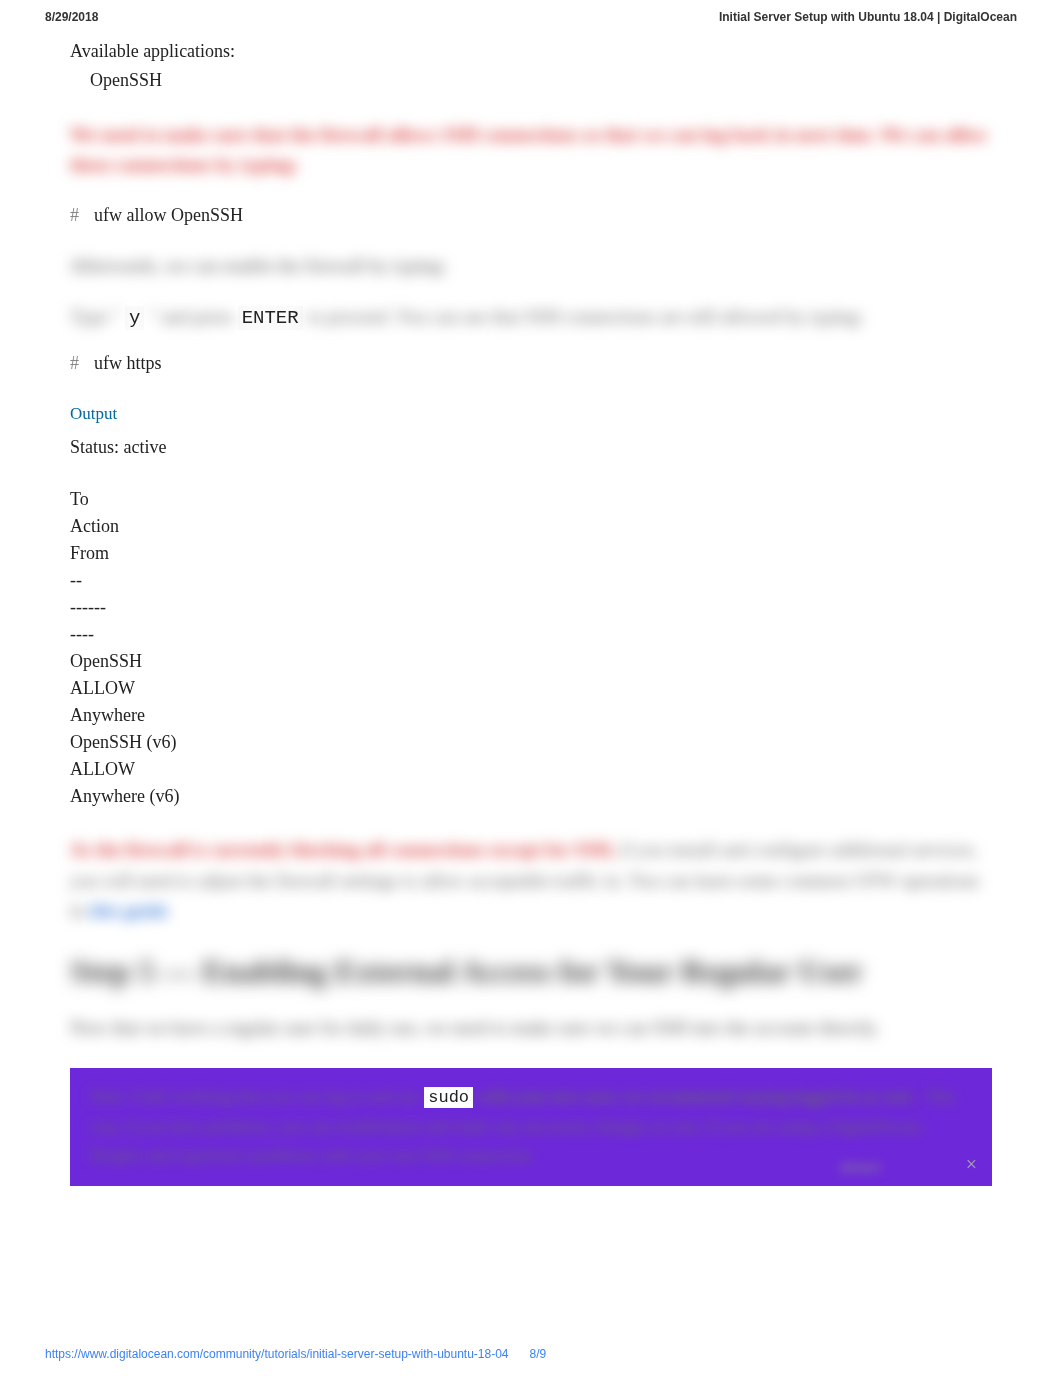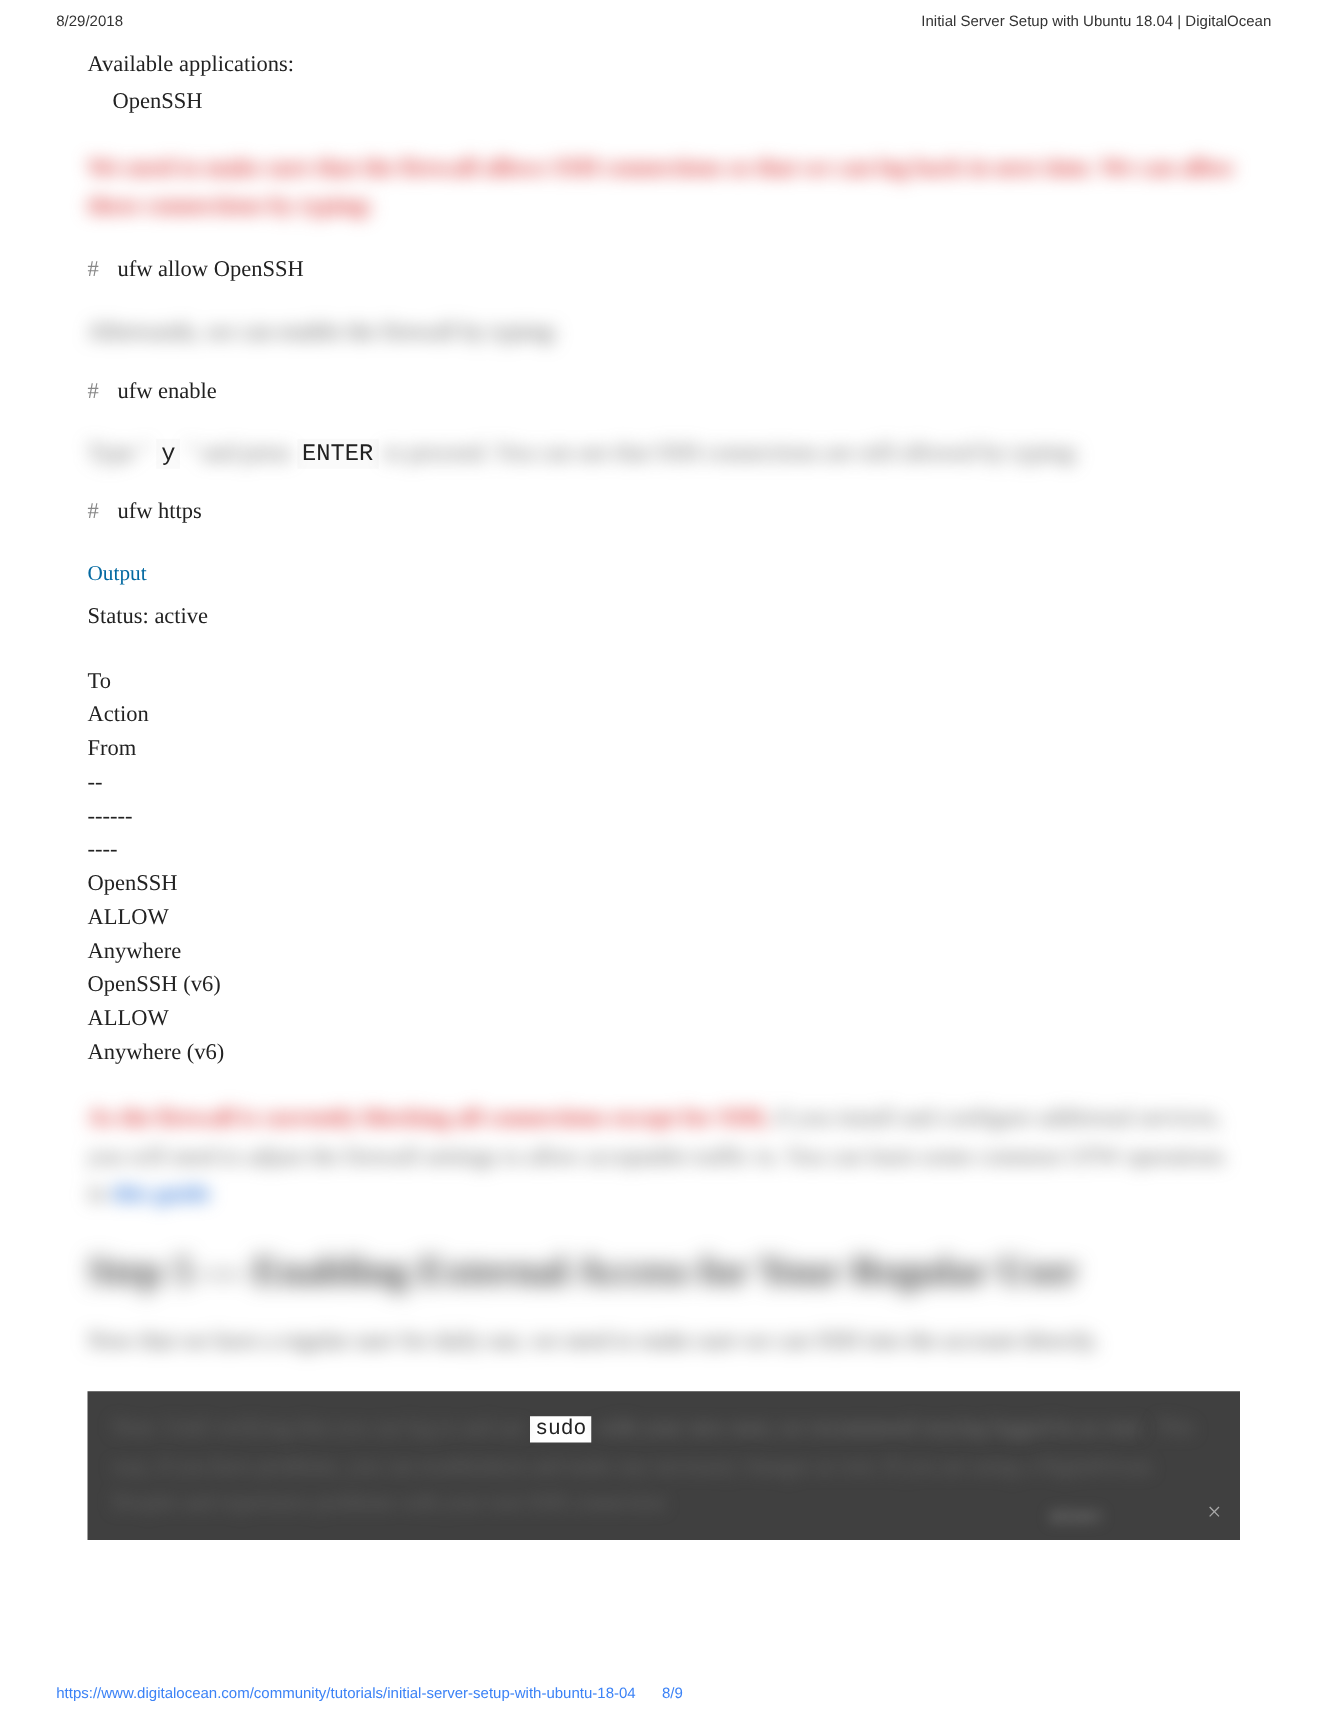--- a/index.html
+++ b/index.html
@@ -16,20 +16,21 @@
       position: relative;
       min-height: 1376px;
     }
     .header-bar {
       display: flex;
       justify-content: space-between;
       padding: 10px 45px 8px 45px;
       font-family: Arial, sans-serif;
       font-size: 12px;
       color: #333;
+      font-weight: bold;
     }
     .header-date {
       font-size: 12px;
     }
     .header-title {
       font-size: 12px;
     }
     .content {
       padding: 0 45px;
     }
@@ -117,21 +118,21 @@
       margin: 20px 25px 20px 25px;
       filter: blur(7px);
       font-size: 19px;
       line-height: 1.6;
     }
     .red-text { color: #d93a3a; font-weight: 600; }
     .blue-text { color: #3a7cd9; font-weight: 600; }
     .note-box {
       margin: 25px 25px 25px 25px;
       padding: 15px 20px;
-      background: #404040;
+      background: #6d28d9;
       position: relative;
     }
     .note-inner {
       font-size: 17px;
       line-height: 1.7;
     }
     .note-blur {
       filter: blur(6px);
       color: #666;
     }
@@ -187,23 +188,20 @@
   </div>
 
   <div class="blurred-paragraph">We need to make sure that the firewall allows SSH connections so that we can log back in next time. We can allow these connections by typing:</div>
 
   <div class="command-line">
     <span class="prompt">#</span><span>ufw allow OpenSSH</span>
   </div>
 
   <div class="blurred-paragraph-dark">Afterwards, we can enable the firewall by typing:</div>
 
-  <div class="command-line">
-    <span class="prompt">#</span><span>ufw enable</span>
-  </div>
 
   <div class="mixed-line">
     <span class="blur-inline">Type "</span>
     <span class="code-inline">y</span>
     <span class="blur-inline">" and press </span>
     <span class="code-inline">ENTER</span>
     <span class="blur-inline"> to proceed. You can see that SSH connections are still allowed by typing:</span>
   </div>
 
   <div class="command-line">

